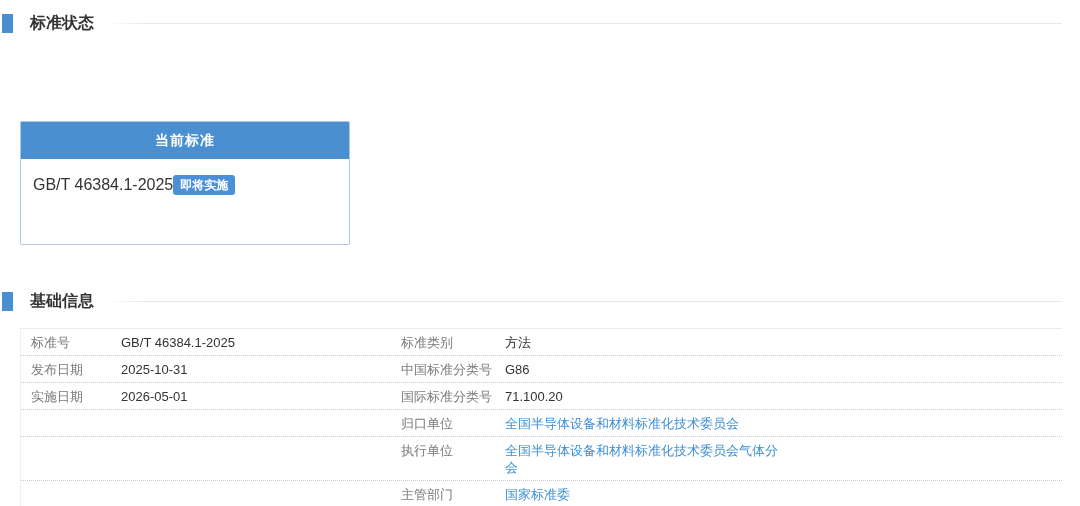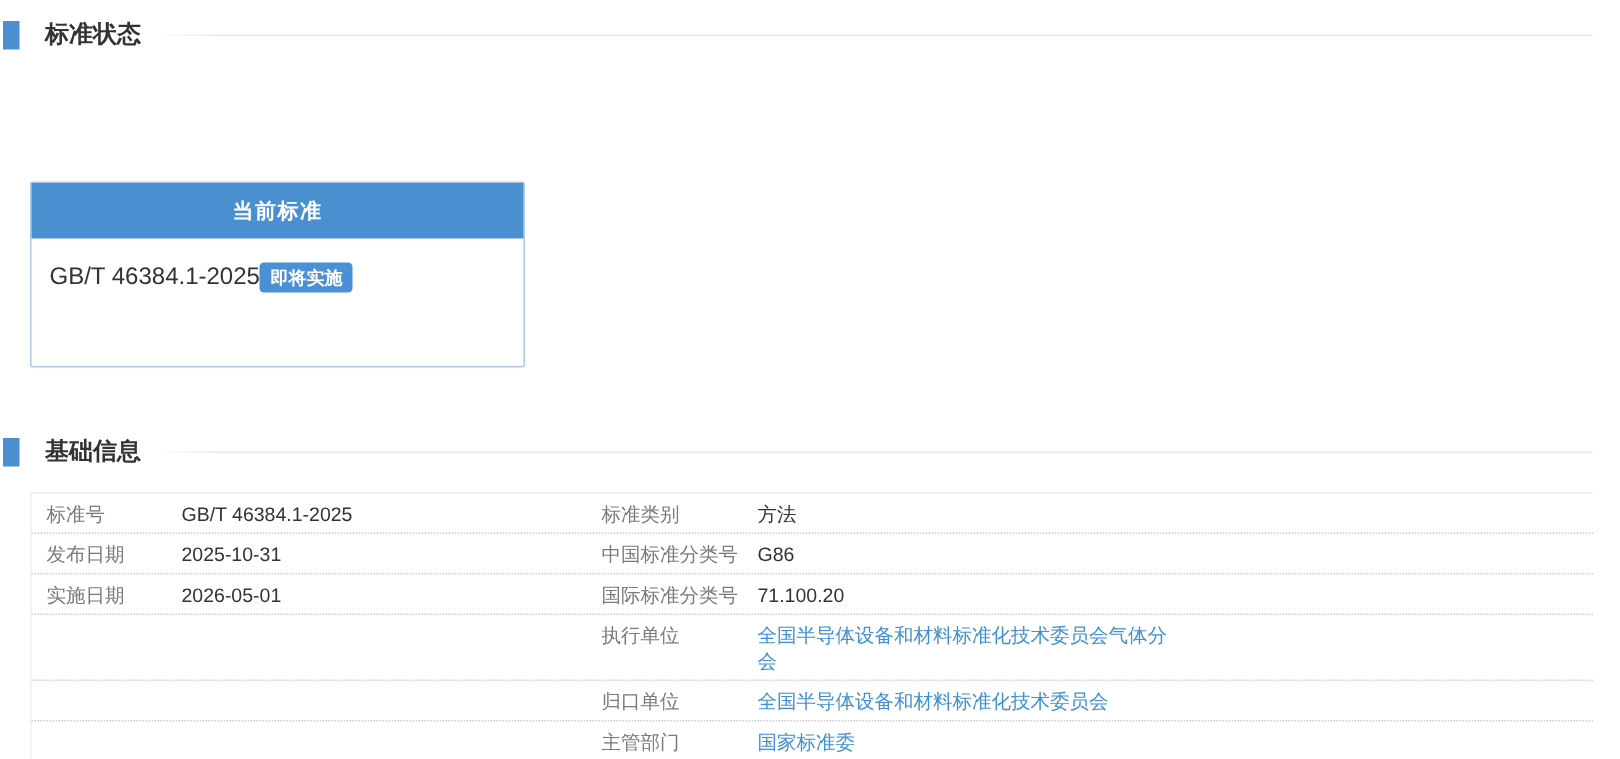--- a/index.html
+++ b/index.html
@@ -106,29 +106,29 @@
       <div class="info-row">
         <div class="cell lab l-lab">实施日期</div>
         <div class="cell l-val">2026-05-01</div>
         <div class="cell lab r-lab">国际标准分类号</div>
         <div class="cell r-val">71.100.20</div>
       </div>
 
       <div class="info-row">
         <div class="cell lab l-lab"></div>
         <div class="cell l-val"></div>
-        <div class="cell lab r-lab">执行单位</div>
-        <div class="cell r-val link">全国半导体设备和材料标准化技术委员会气体分会</div>
+        <div class="cell lab r-lab">归口单位</div>
+        <div class="cell r-val link">全国半导体设备和材料标准化技术委员会</div>
       </div>
 
       <div class="info-row">
         <div class="cell lab l-lab"></div>
         <div class="cell l-val"></div>
-        <div class="cell lab r-lab">归口单位</div>
-        <div class="cell r-val link">全国半导体设备和材料标准化技术委员会</div>
+        <div class="cell lab r-lab">执行单位</div>
+        <div class="cell r-val link">全国半导体设备和材料标准化技术委员会气体分会</div>
       </div>
 
       <div class="info-row">
         <div class="cell lab l-lab"></div>
         <div class="cell l-val"></div>
         <div class="cell lab r-lab">主管部门</div>
         <div class="cell r-val link">国家标准委</div>
       </div>
 
     </div>

